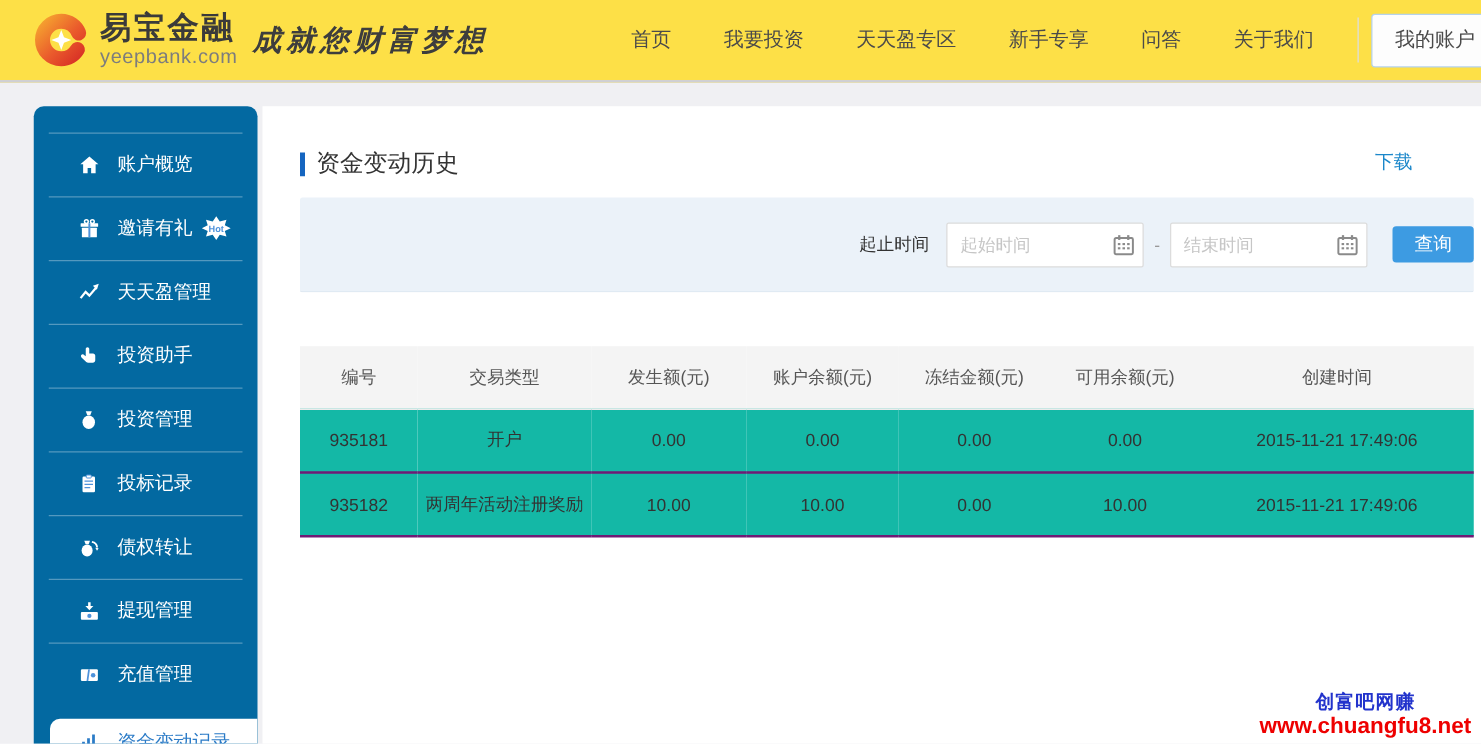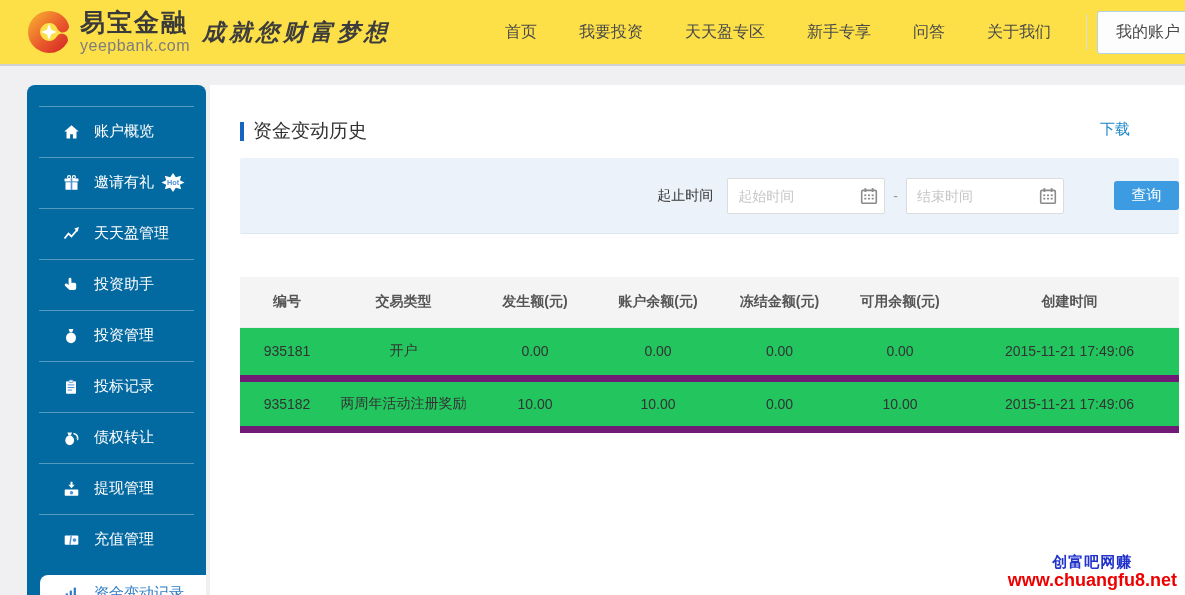--- a/index.html
+++ b/index.html
@@ -89,37 +89,37 @@
   .date-field { position:relative; width:158px; height:36px; }
   .date-field input {
     width:100%; height:100%; border:1px solid #dcdcdc; border-radius:2px;
     background:#fff; padding:0 32px 0 10px; font-size:14px; color:#333;
     font-family:inherit; outline:none;
   }
   .date-field input::placeholder { color:#c6c6c6; }
   .cal-icon { position:absolute; right:7px; top:9px; pointer-events:none; }
   .range-dash { margin:0 8px; color:#999; font-size:14px; }
   .search-btn {
-    margin-left:50px; width:65px; height:29px;
+    margin-left:20px; width:65px; height:29px;
     background:#3d9be2; color:#fff; font-size:15px;
     border:none; border-radius:3px; cursor:pointer; font-family:inherit;
   }
 
   .data-table {
     position:absolute; left:30px; right:6px; top:192px;
     border-collapse:collapse; table-layout:fixed; width:calc(100% - 36px);
   }
   .data-table th {
-    height:50px; background:#f4f4f4; font-weight:bold;
+    height:50px; background:#f4f4f4; font-weight:normal;
     font-size:14px; color:#555; text-align:center;
     border-bottom:1px solid #ececec;
   }
   .data-table td {
     height:51px; font-size:14px; color:#333; text-align:center;
-    border-bottom:7px solid #701a75; background:#22c55e;
+    border-bottom:2px solid #701a75; background:#14b8a6;
   }
   .col-id{width:94px}.col-type{width:139px}.col-amt{width:124px}
   .col-bal{width:122px}.col-frozen{width:121px}.col-avail{width:120px}
 
   
   .watermark { position:absolute; right:8px; bottom:4px; text-align:center; line-height:1.15; pointer-events:none; }
   .wm-line1 {
     font-size:15px; font-weight:bold; color:#2233cc; letter-spacing:1px;
     text-shadow:-1px -1px 0 #fff,1px -1px 0 #fff,-1px 1px 0 #fff,1px 1px 0 #fff;
   }

